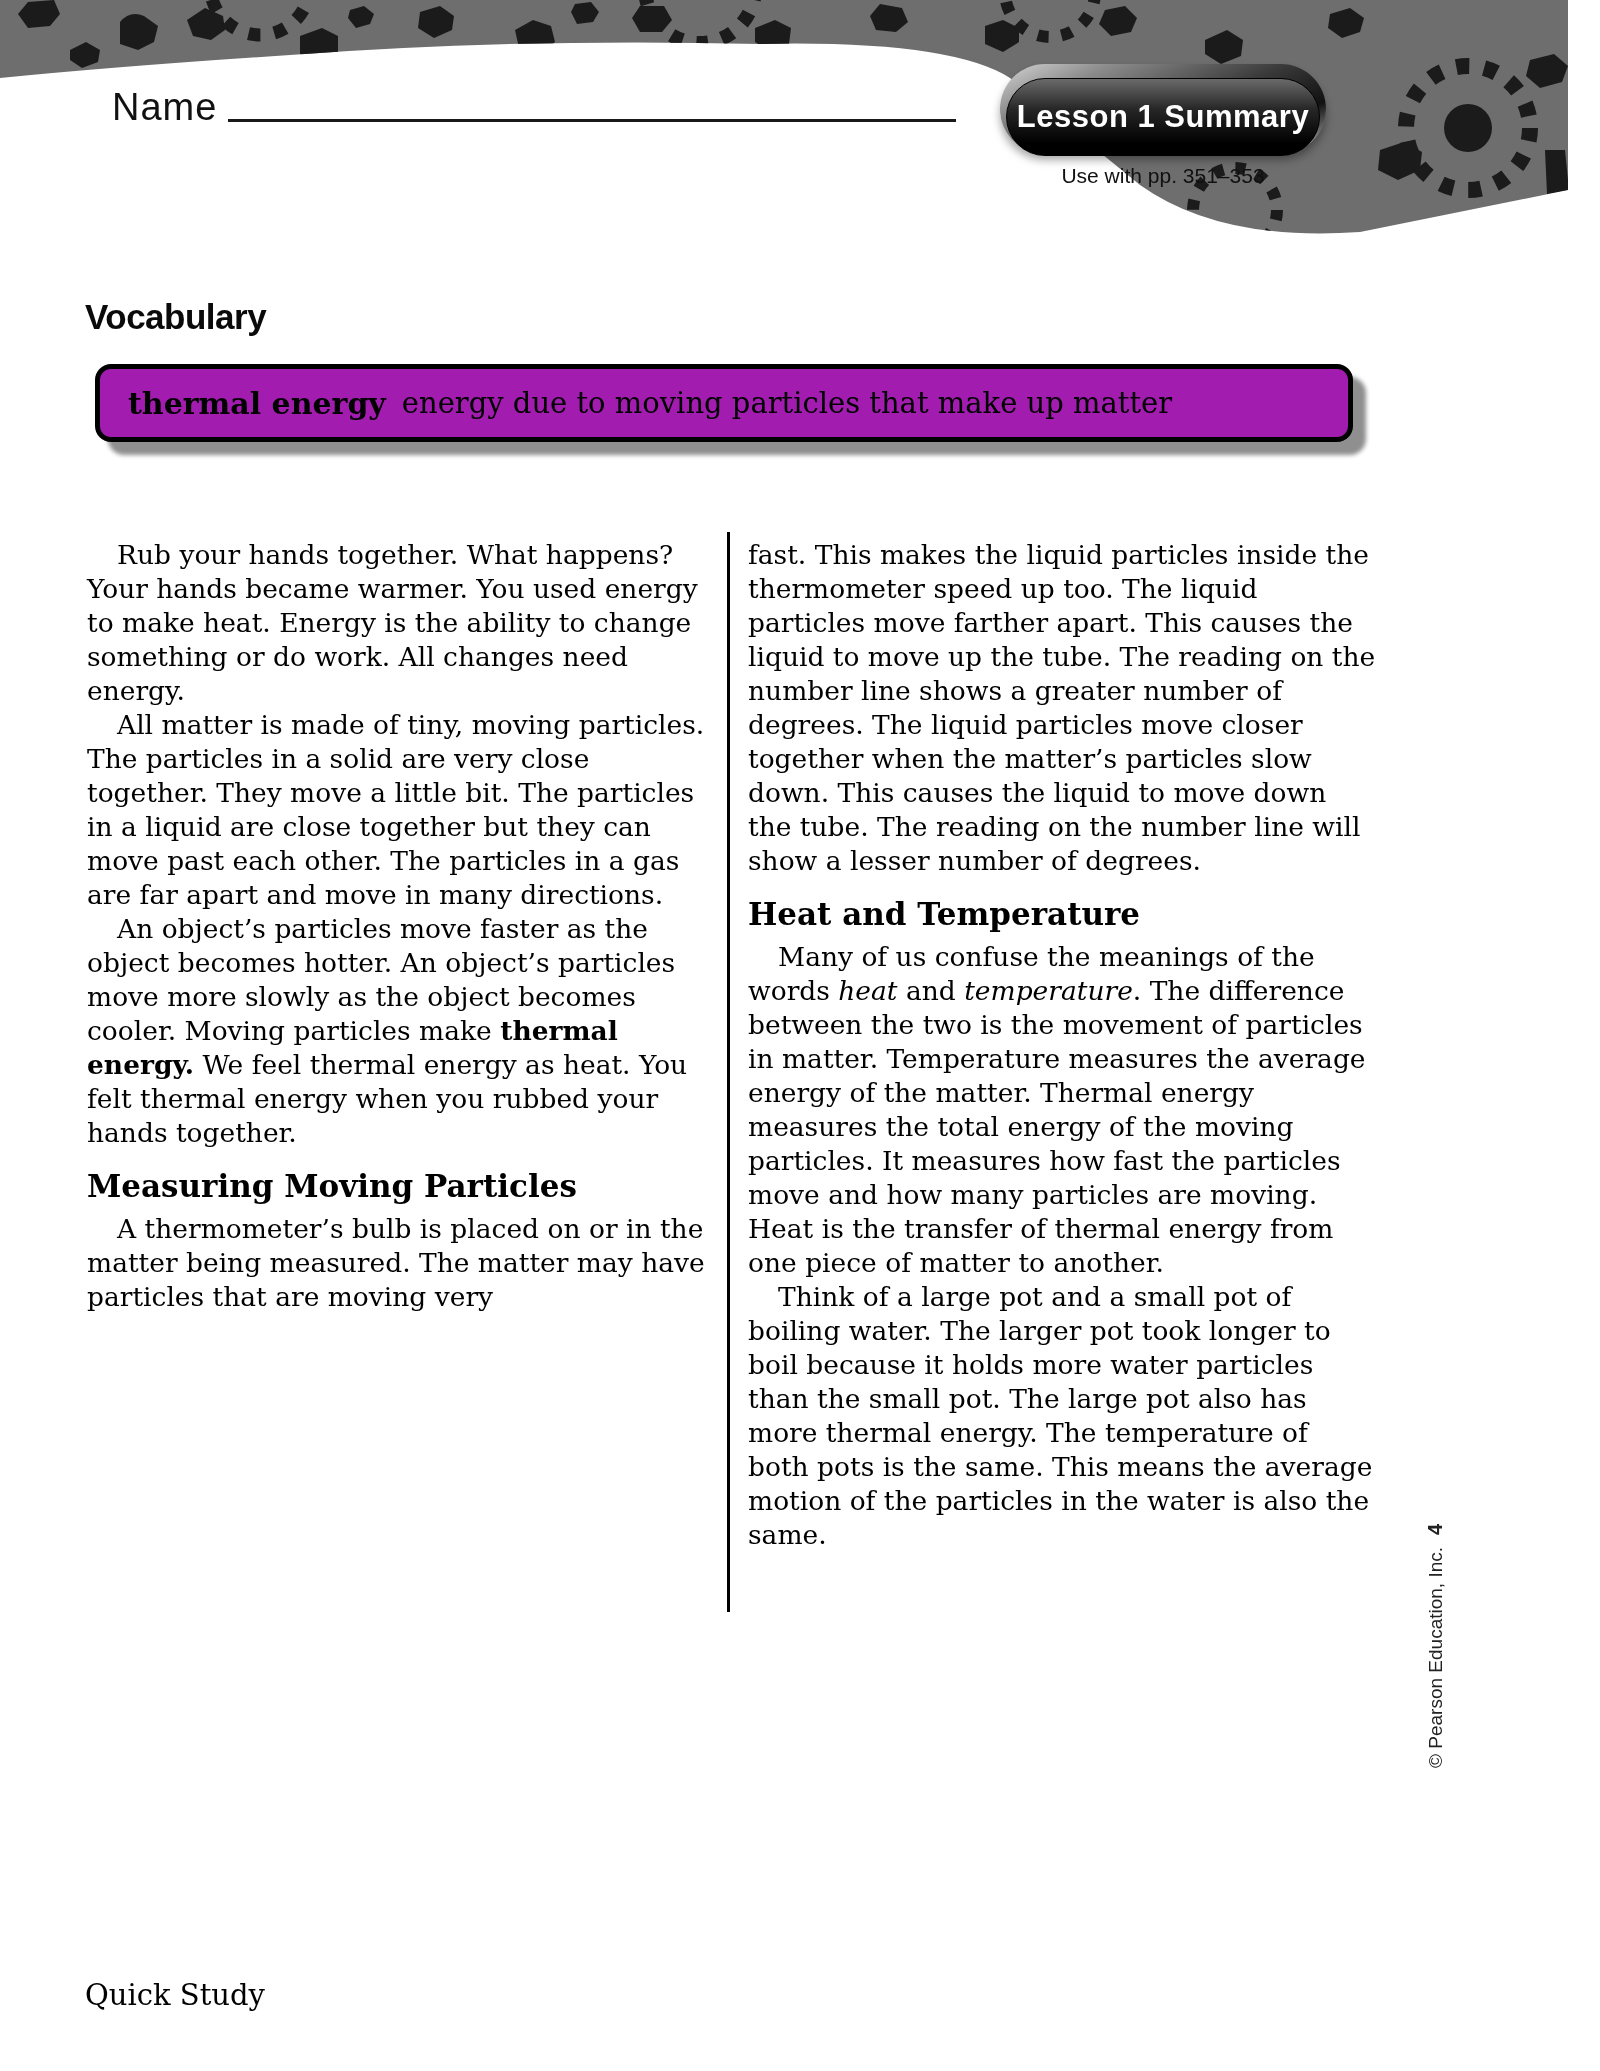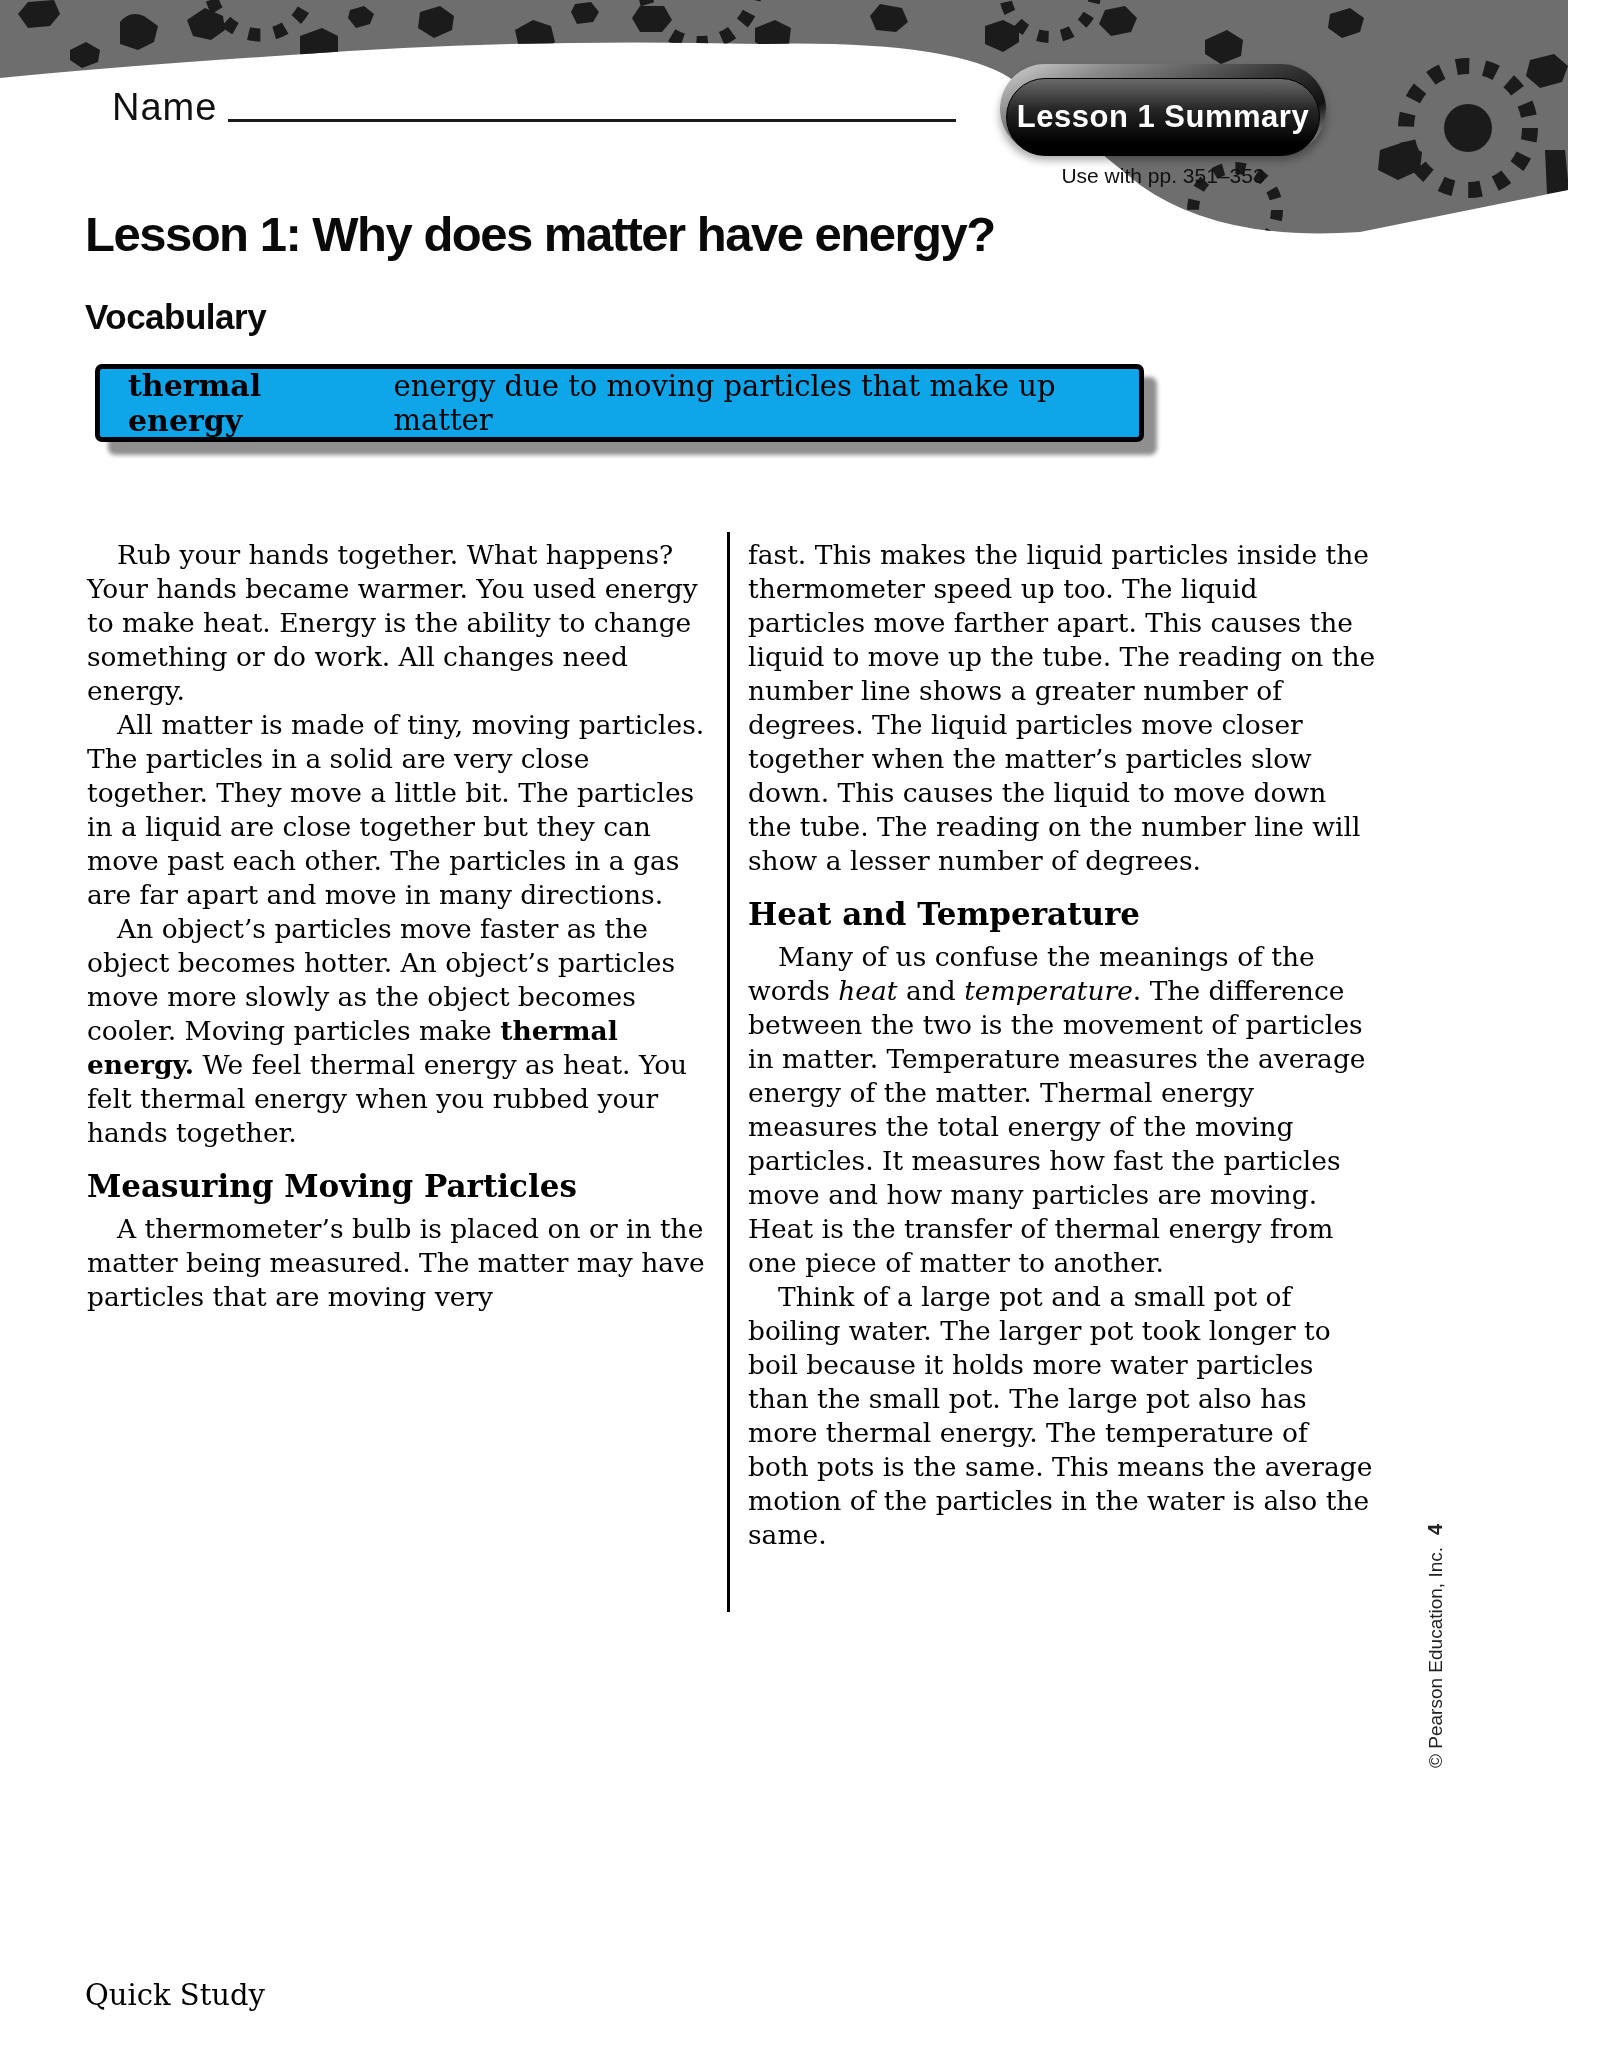--- a/index.html
+++ b/index.html
@@ -27,22 +27,22 @@
          font-family:"Liberation Sans",sans-serif;font-size:21px;color:#111;}
 
   
   .lesson-title{position:absolute;left:85px;top:206px;
          font-family:"Liberation Sans",sans-serif;font-weight:800;font-size:49px;
          letter-spacing:-1.5px;color:#0a0a0a;}
   .vocab-heading{position:absolute;left:85px;top:297px;
          font-family:"Liberation Sans",sans-serif;font-weight:800;font-size:35px;
          letter-spacing:-.5px;color:#0a0a0a;}
 
-  .vocab-box{position:absolute;left:95px;top:364px;width:1049px;height:78px;box-sizing:border-box;
-         border:5px solid #000;border-radius:7px;background:#0ea5e9;
+  .vocab-box{position:absolute;left:95px;top:364px;width:1258px;height:78px;box-sizing:border-box;
+         border:5px solid #000;border-radius:16px;background:#a21caf;
          box-shadow:13px 13px 4px #8f8f8f;display:flex;align-items:center;padding-left:28px;}
   .vocab-term{font-weight:bold;font-size:30px;margin-right:16px;}
   .vocab-def{font-size:29px;}
 
   
   .col{position:absolute;top:538px;font-size:26.5px;line-height:34px;text-align:left;}
   .col-left{left:87px;width:622px;}
   .col-right{left:748px;width:628px;}
   .col p{margin:0;}
   .col p.indent{text-indent:30px;}
@@ -113,21 +113,20 @@
   </div>
   <div class="name-line"></div>
 
   <div class="badge">
     <div class="badge-inner">
       <span class="badge-label">Lesson 1 Summary</span>
     </div>
   </div>
   <div class="use-with">Use with pp. 351–353</div>
 
-  <div class="lesson-title">Lesson 1: Why does matter have energy?</div>
   <div class="vocab-heading">Vocabulary</div>
 
   <div class="vocab-box">
     <span class="vocab-term">thermal energy</span>
     <span class="vocab-def">energy due to moving particles that make up matter</span>
   </div>
 
   <div class="divider"></div>
 
   <div class="col col-left">

